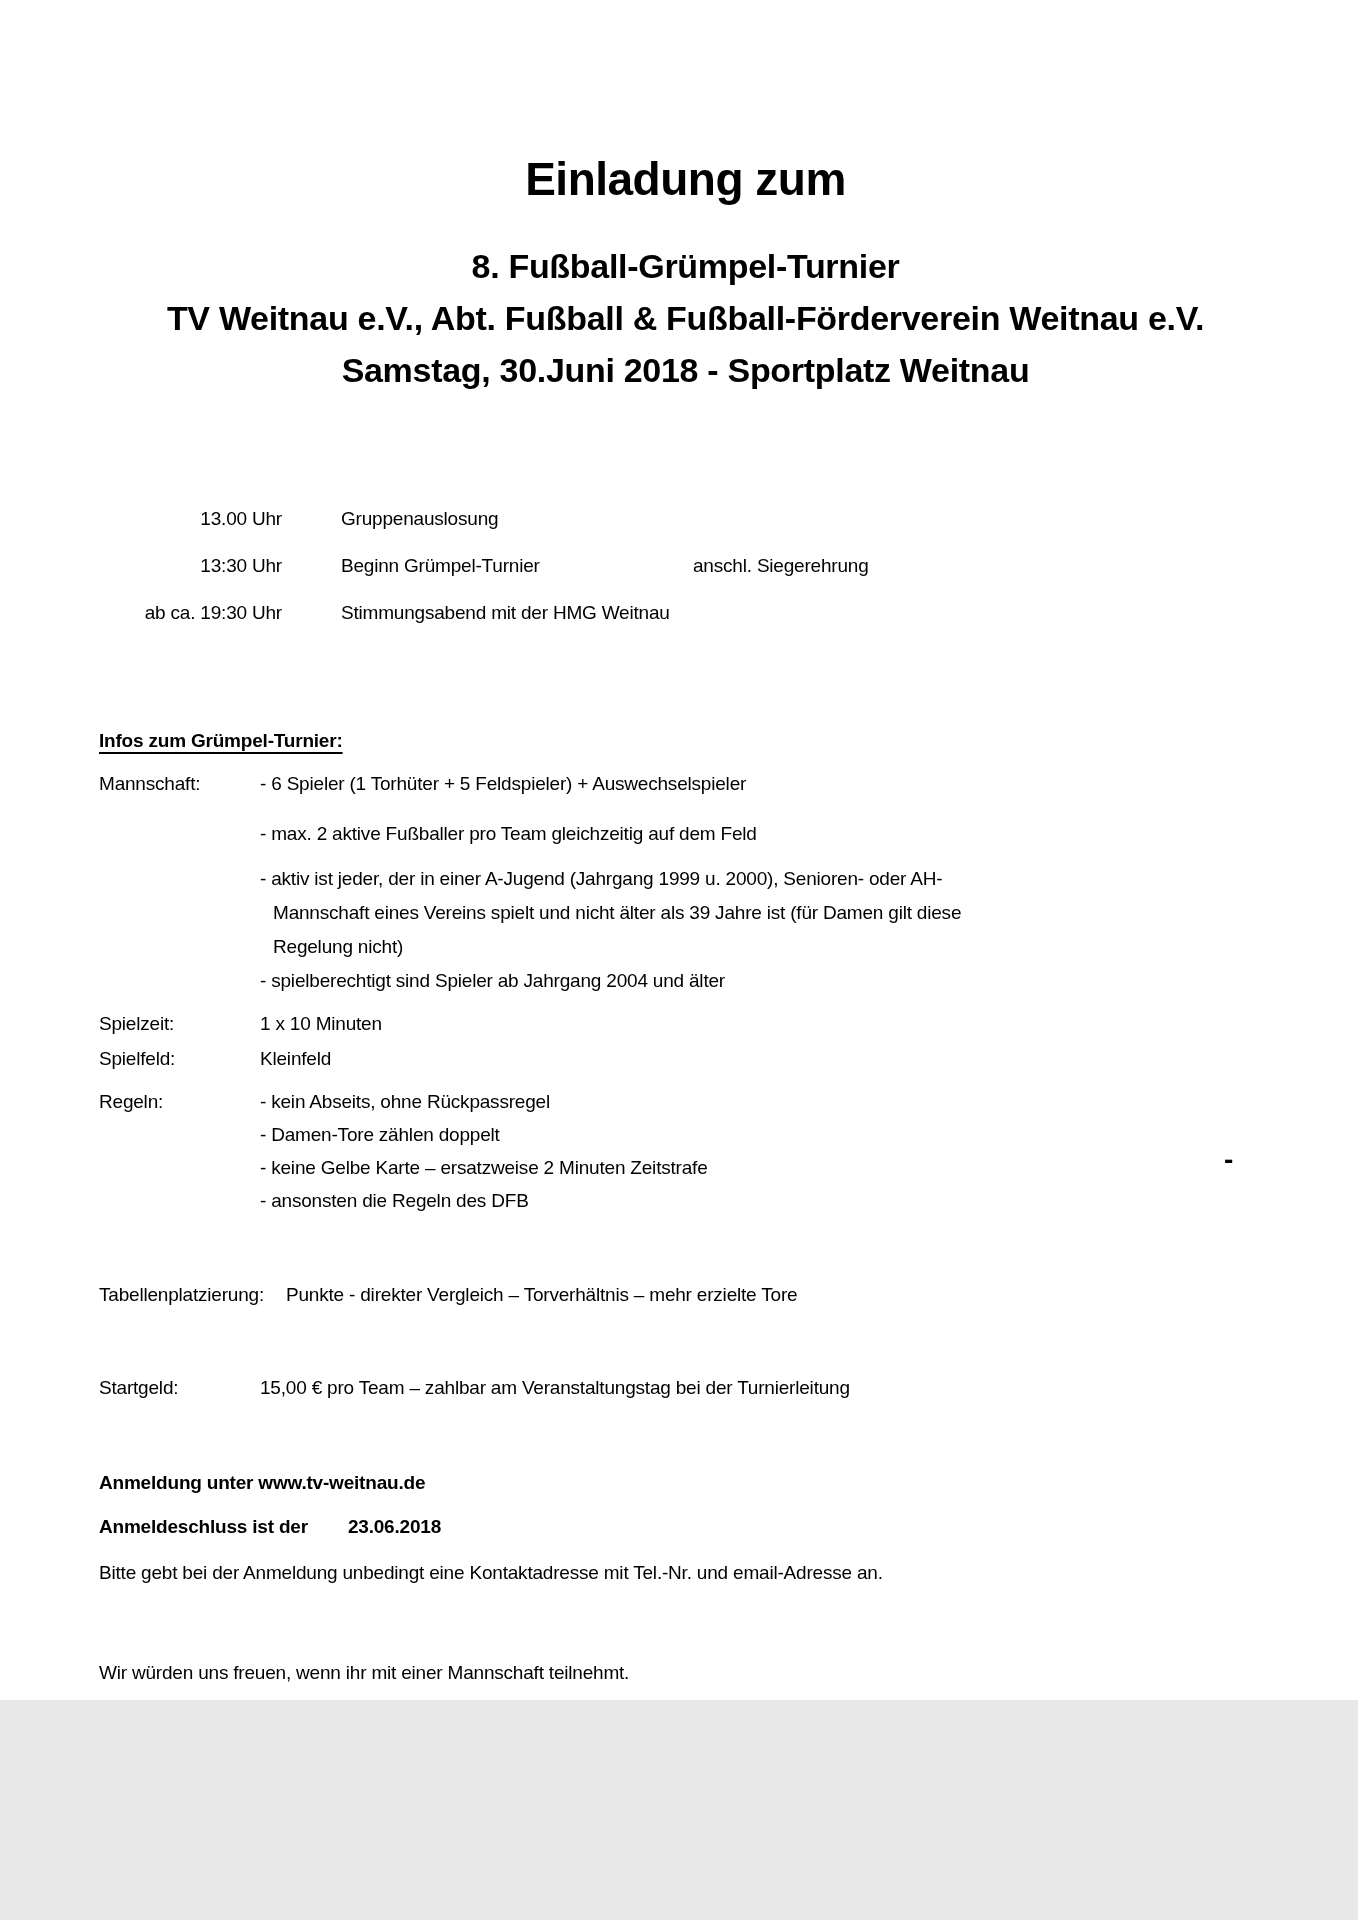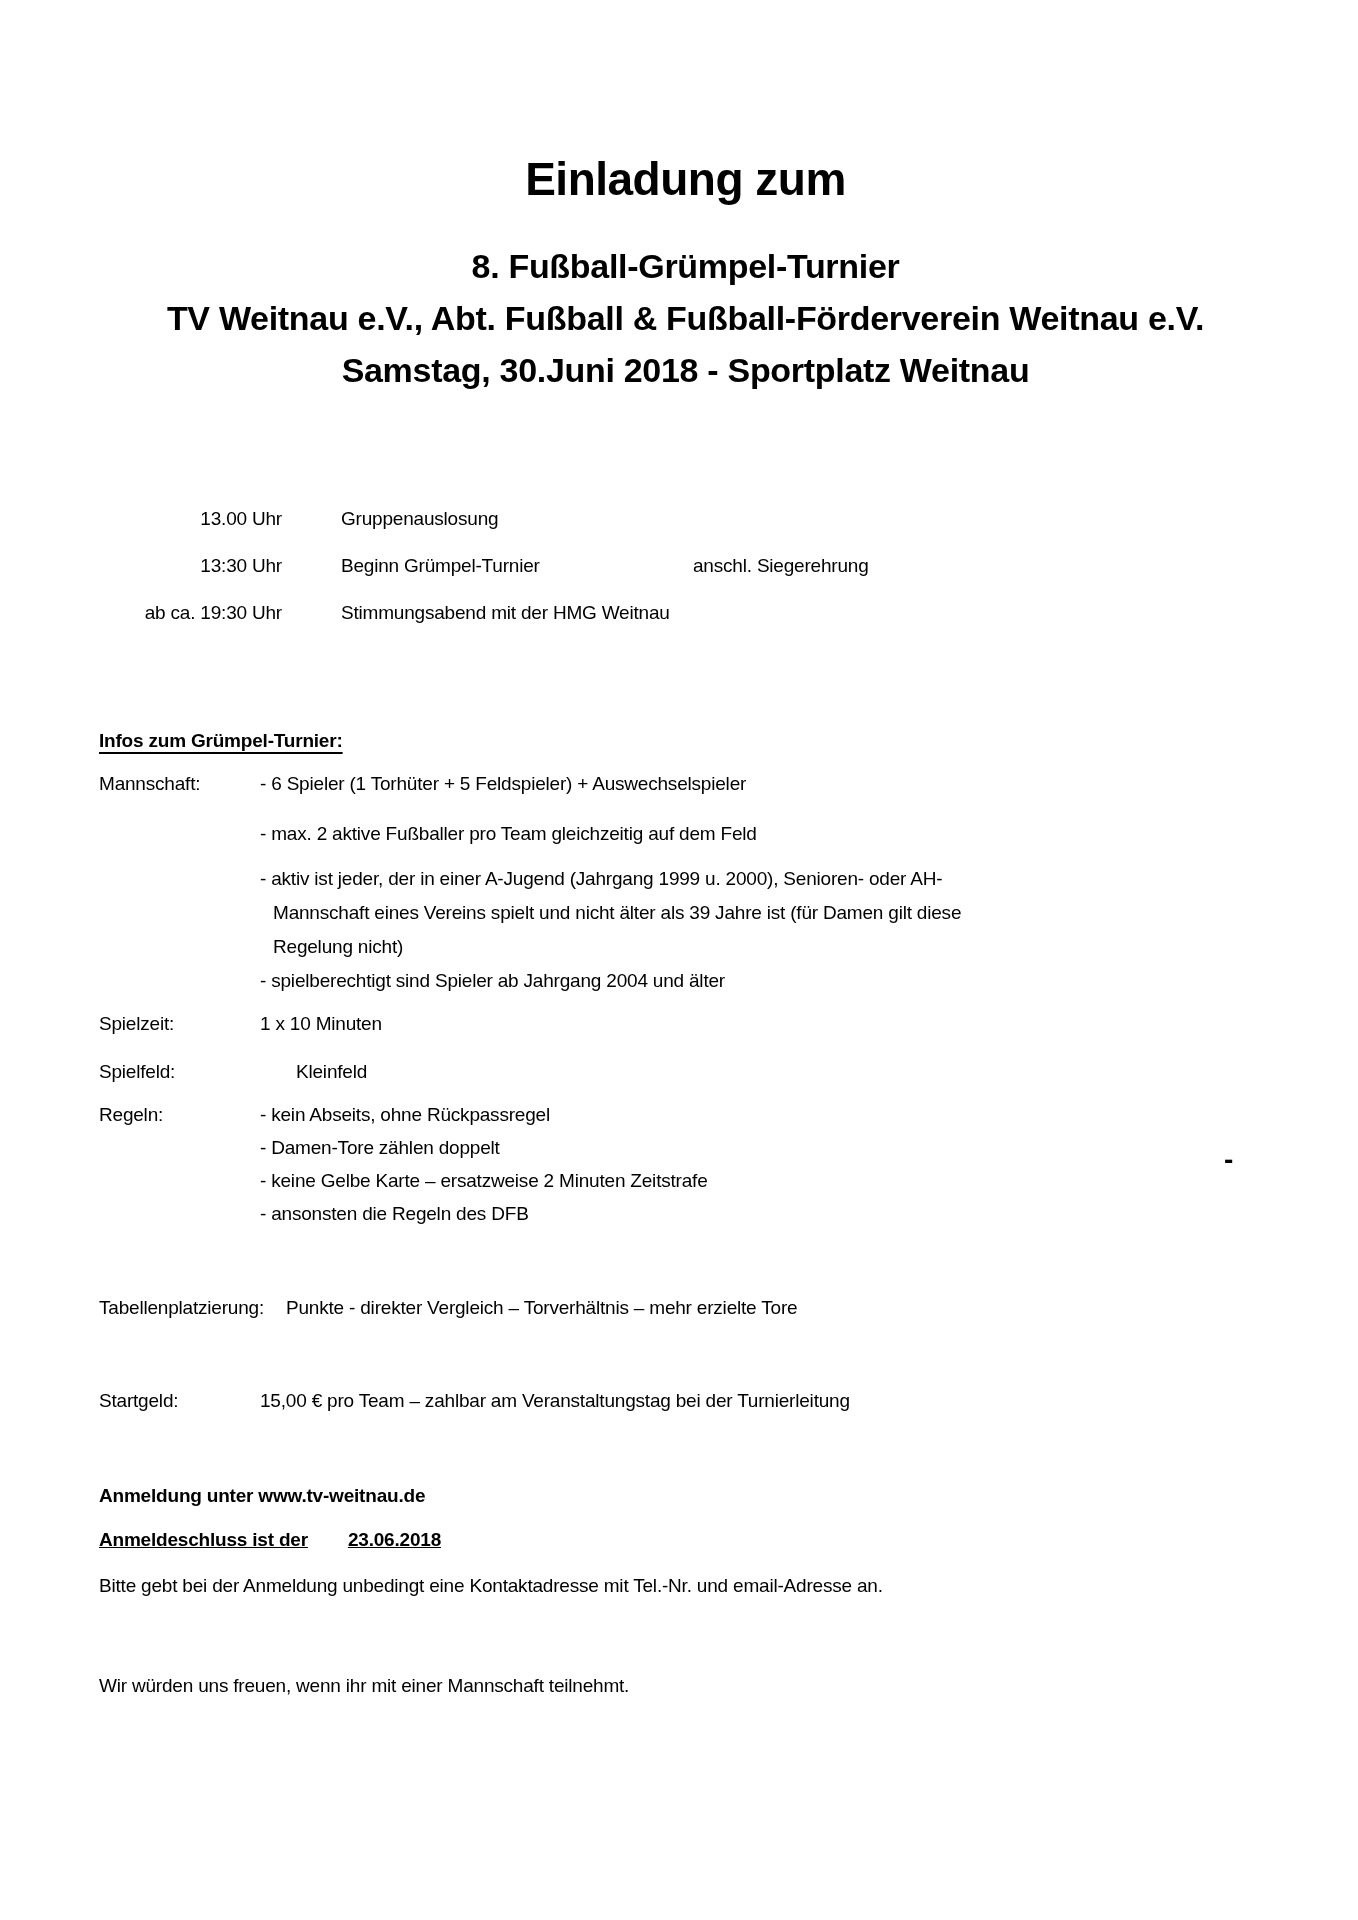--- a/index.html
+++ b/index.html
@@ -1,19 +1,19 @@
 <!DOCTYPE html>
 <html><head>
 <meta charset="utf-8">
 <style>
   html, body { margin: 0; padding: 0; background: #e8e8e8; }
   .page {
     position: relative;
     width: 1358px;
-    height: 1920px;
+    height: 1700px;
     margin: 0 auto;
     background: #ffffff;
     color: #000000;
     font-family: "Liberation Sans", "DejaVu Sans", sans-serif;
     overflow: hidden;
   }
   .content { padding: 0 86px 0 99px; }
 
   .doc-title {
     padding-top: 152px;
@@ -50,32 +50,32 @@
     text-decoration-thickness: 2px;
   }
 
   .info-row { display: flex; }
   .info-label { width: 161px; flex-shrink: 0; }
   .info-content { flex: 1; }
   .cont-indent { padding-left: 13px; }
   .para-a { line-height: 34px; }
 
   .mt14 { margin-top: 10px; }
-  .mt15 { margin-top: 15px; gap: 36px; }
+  .mt15 { margin-top: 2px; }
   .mt17 { margin-top: 17px; }
   .mt12 { margin-top: 12px; }
   .mt0  { margin-top: 0; }
 
   .ranking-row { margin-top: 61px; display: flex; }
   .ranking-value { margin-left: 22px; }
 
   .fee-row { margin-top: 60px; }
 
   .reg-url-line { margin-top: 62px; font-weight: 700; }
-  .deadline-line { margin-top: 11px; font-weight: 700; text-decoration: underline; }
+  .deadline-line { margin-top: 11px; font-weight: 700; }
   .deadline-date { margin-left: 40px; }
   .contact-note { margin-top: 13px; }
   .closing-line { margin-top: 67px; }
 
   .stray-dash {
     position: absolute;
     left: 1224px;
     top: 1146px;
     font-size: 28px;
     font-weight: 700;

